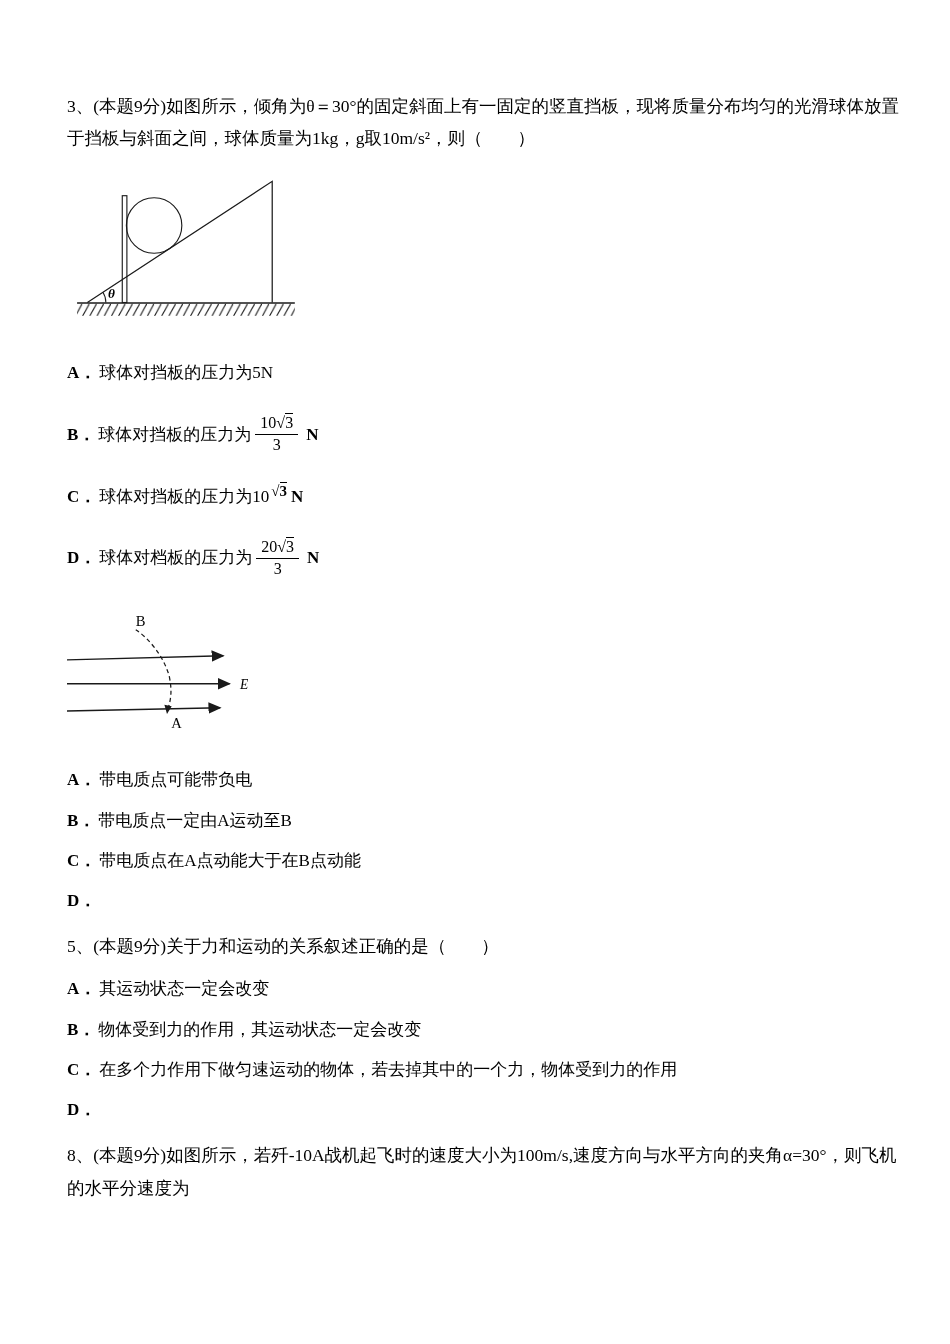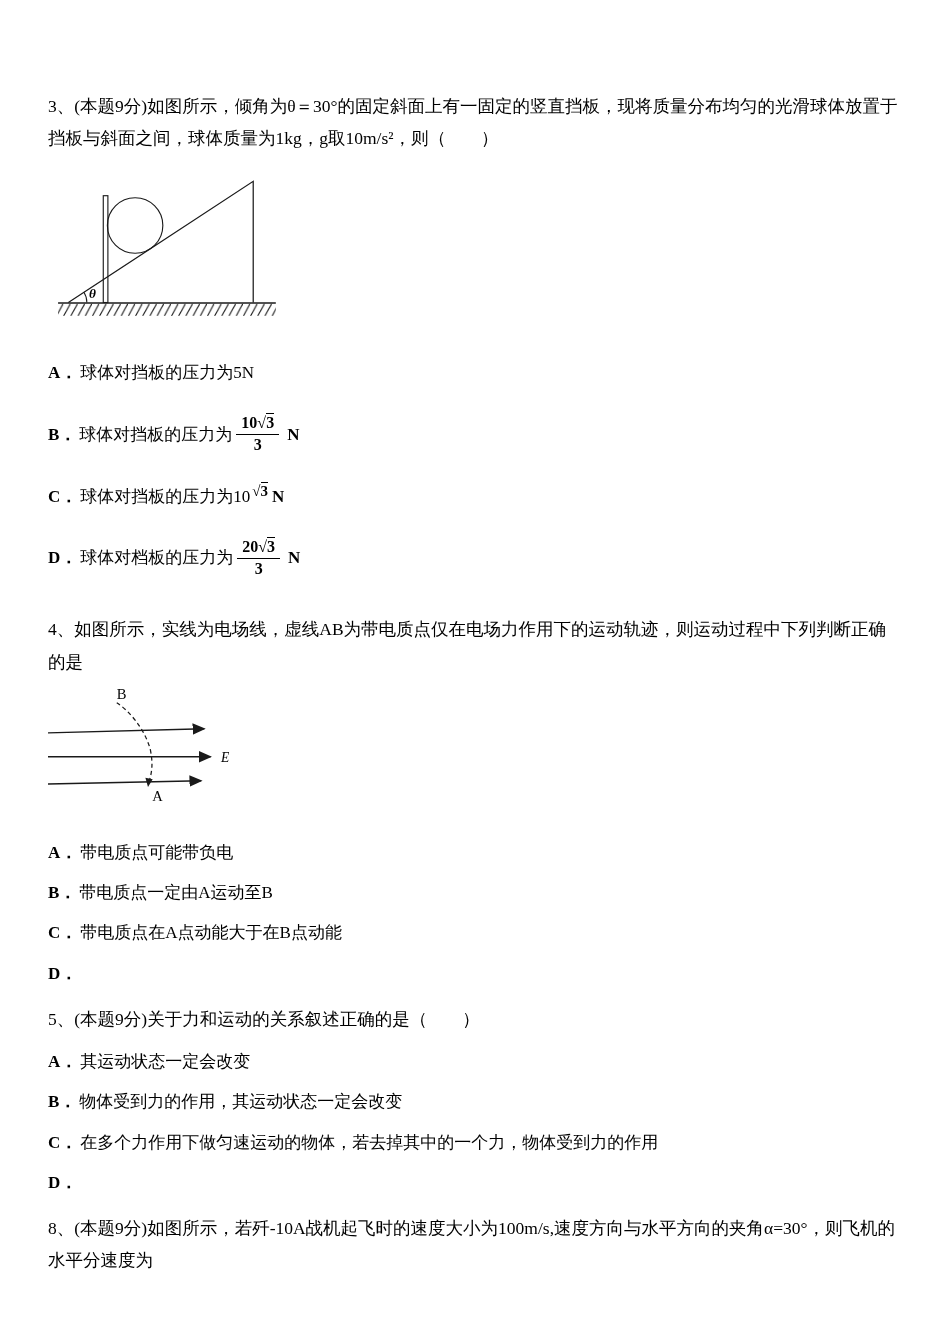--- a/index.html
+++ b/index.html
@@ -5,21 +5,21 @@
   * { box-sizing: border-box; }
   html, body { margin: 0; padding: 0; background: #ffffff; }
   body {
     width: 950px;
     font-family: "Liberation Serif", "DejaVu Serif", serif;
     color: #000000;
   }
   .page {
     width: 950px;
     min-height: 1344px;
-    padding: 90px 48px 40px 48px;
+    padding: 90px 48px 40px 67px;
     background: #ffffff;
   }
   .stem {
     font-size: 17.5px;
     line-height: 1.85;
     margin: 0 0 4px 0;
   }
   .opt {
     font-size: 17px;
     line-height: 1.6;
@@ -30,21 +30,21 @@
   }
   .opt-label { font-weight: bold; margin-right: 3px; white-space: pre; }
   .q3-opts .opt { margin: 27px 0; }
   .q3-opts { margin-bottom: 34px; }
   .q4-opts, .q5-opts { margin-bottom: 16px; }
   .frac {
     display: inline-flex;
     flex-direction: column;
     align-items: center;
     vertical-align: middle;
-    font-weight: bold;
+    font-weight: normal;
     font-size: 16px;
     line-height: 1.3;
     margin: 0 4px;
   }
   .frac .num { border-bottom: 1.4px solid #000; padding: 0 5px; display: inline-block; }
   .frac .den { display: inline-block; }
   .rad-over { border-top: 1.4px solid #000; }
   .raised-rad {
     font-weight: bold;
     position: relative;
@@ -112,21 +112,20 @@
         <span class="frac">
           <span class="num"><span>20√</span><span class="rad-over">3</span></span>
           <span class="den">3</span>
         </span>
         <span class="suffix-n">N</span>
       </div>
     </div>
   </section>
 
   <section class="q">
-    <p class="stem">4、如图所示，实线为电场线，虚线AB为带电质点仅在电场力作用下的运动轨迹，则运动过程中下列判断正确的是</p>
 
     <div class="q4-diagram-wrap">
       <svg width="250" height="125" viewBox="0 0 240 120">
         <defs>
           <marker id="arr" markerWidth="10" markerHeight="8" refX="8" refY="4" orient="auto">
             <path d="M0 0 L9 4 L0 8 Z" fill="#1a1a1a"></path>
           </marker>
         </defs>
         <line x1="0" y1="45" x2="150" y2="41" stroke="#1a1a1a" stroke-width="1.4" marker-end="url(#arr)"></line>
         <line x1="0" y1="68" x2="156" y2="68" stroke="#1a1a1a" stroke-width="1.4" marker-end="url(#arr)"></line>

